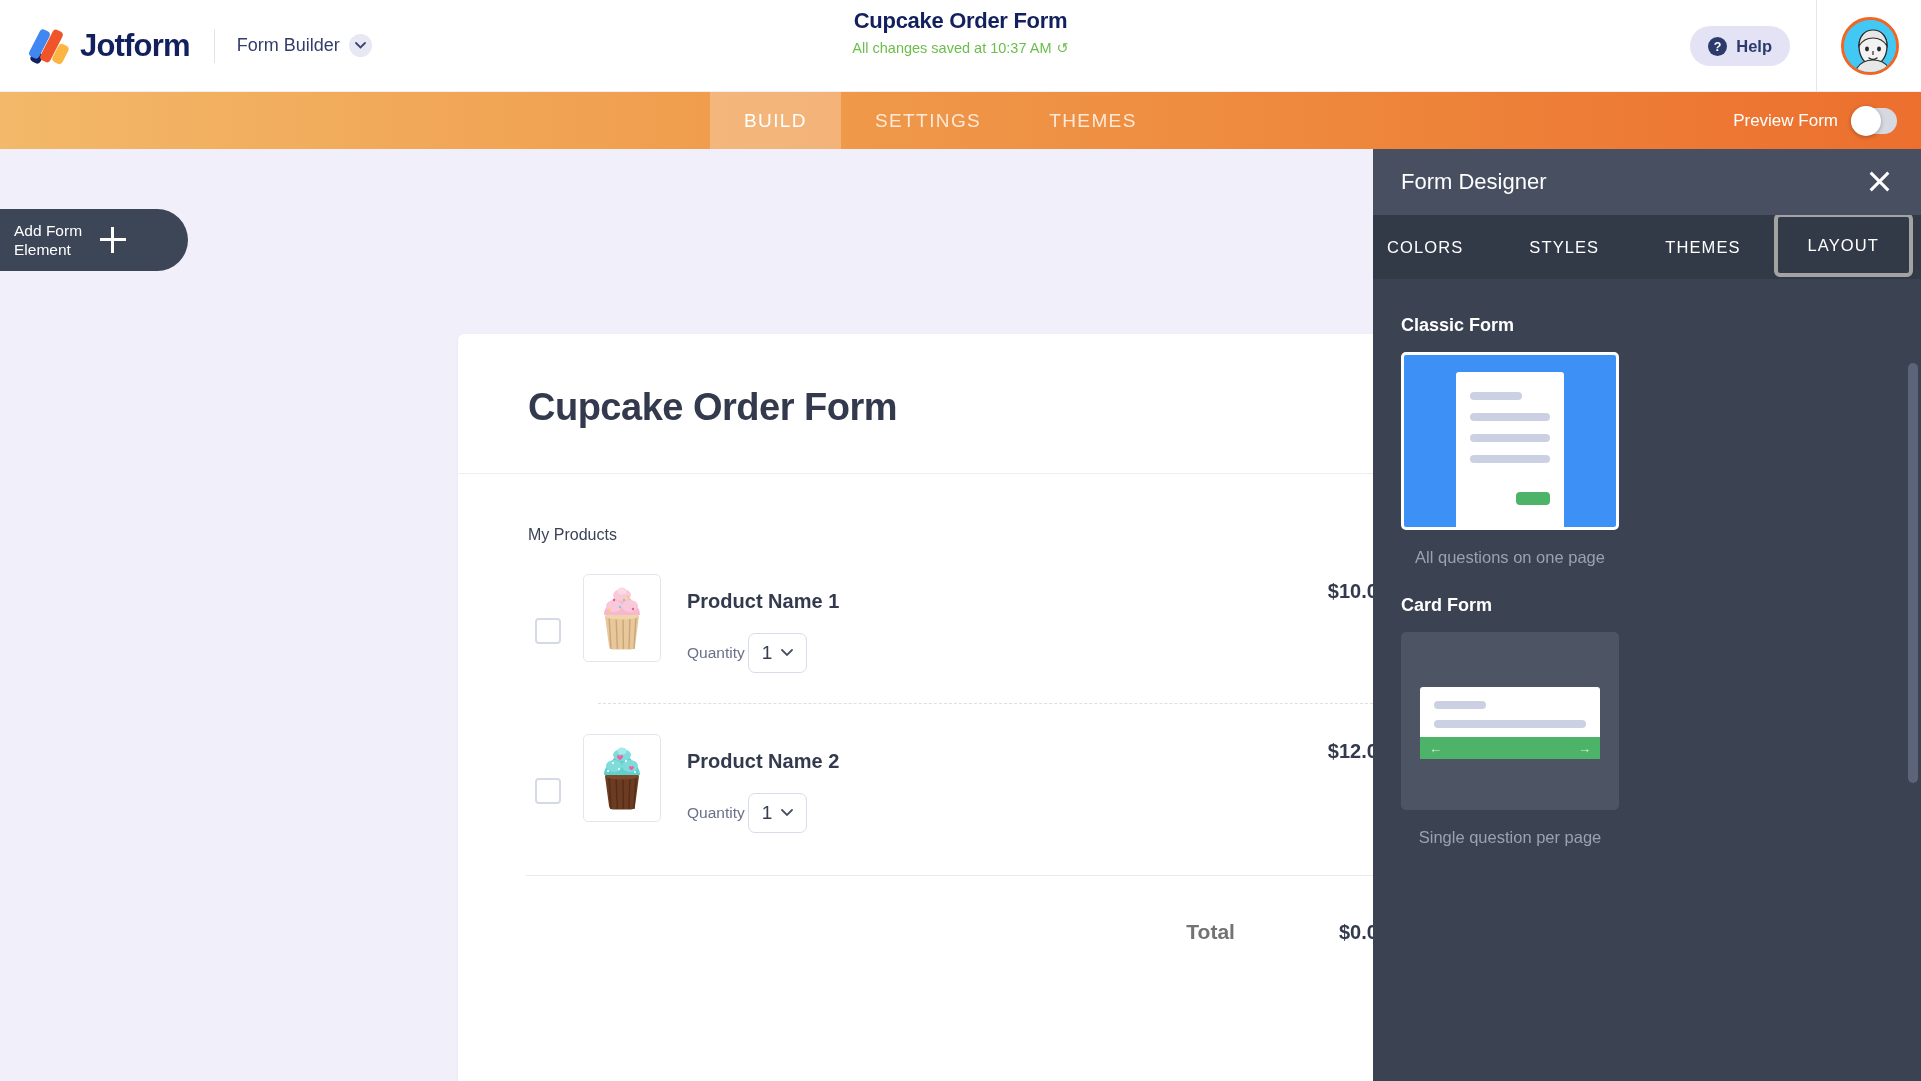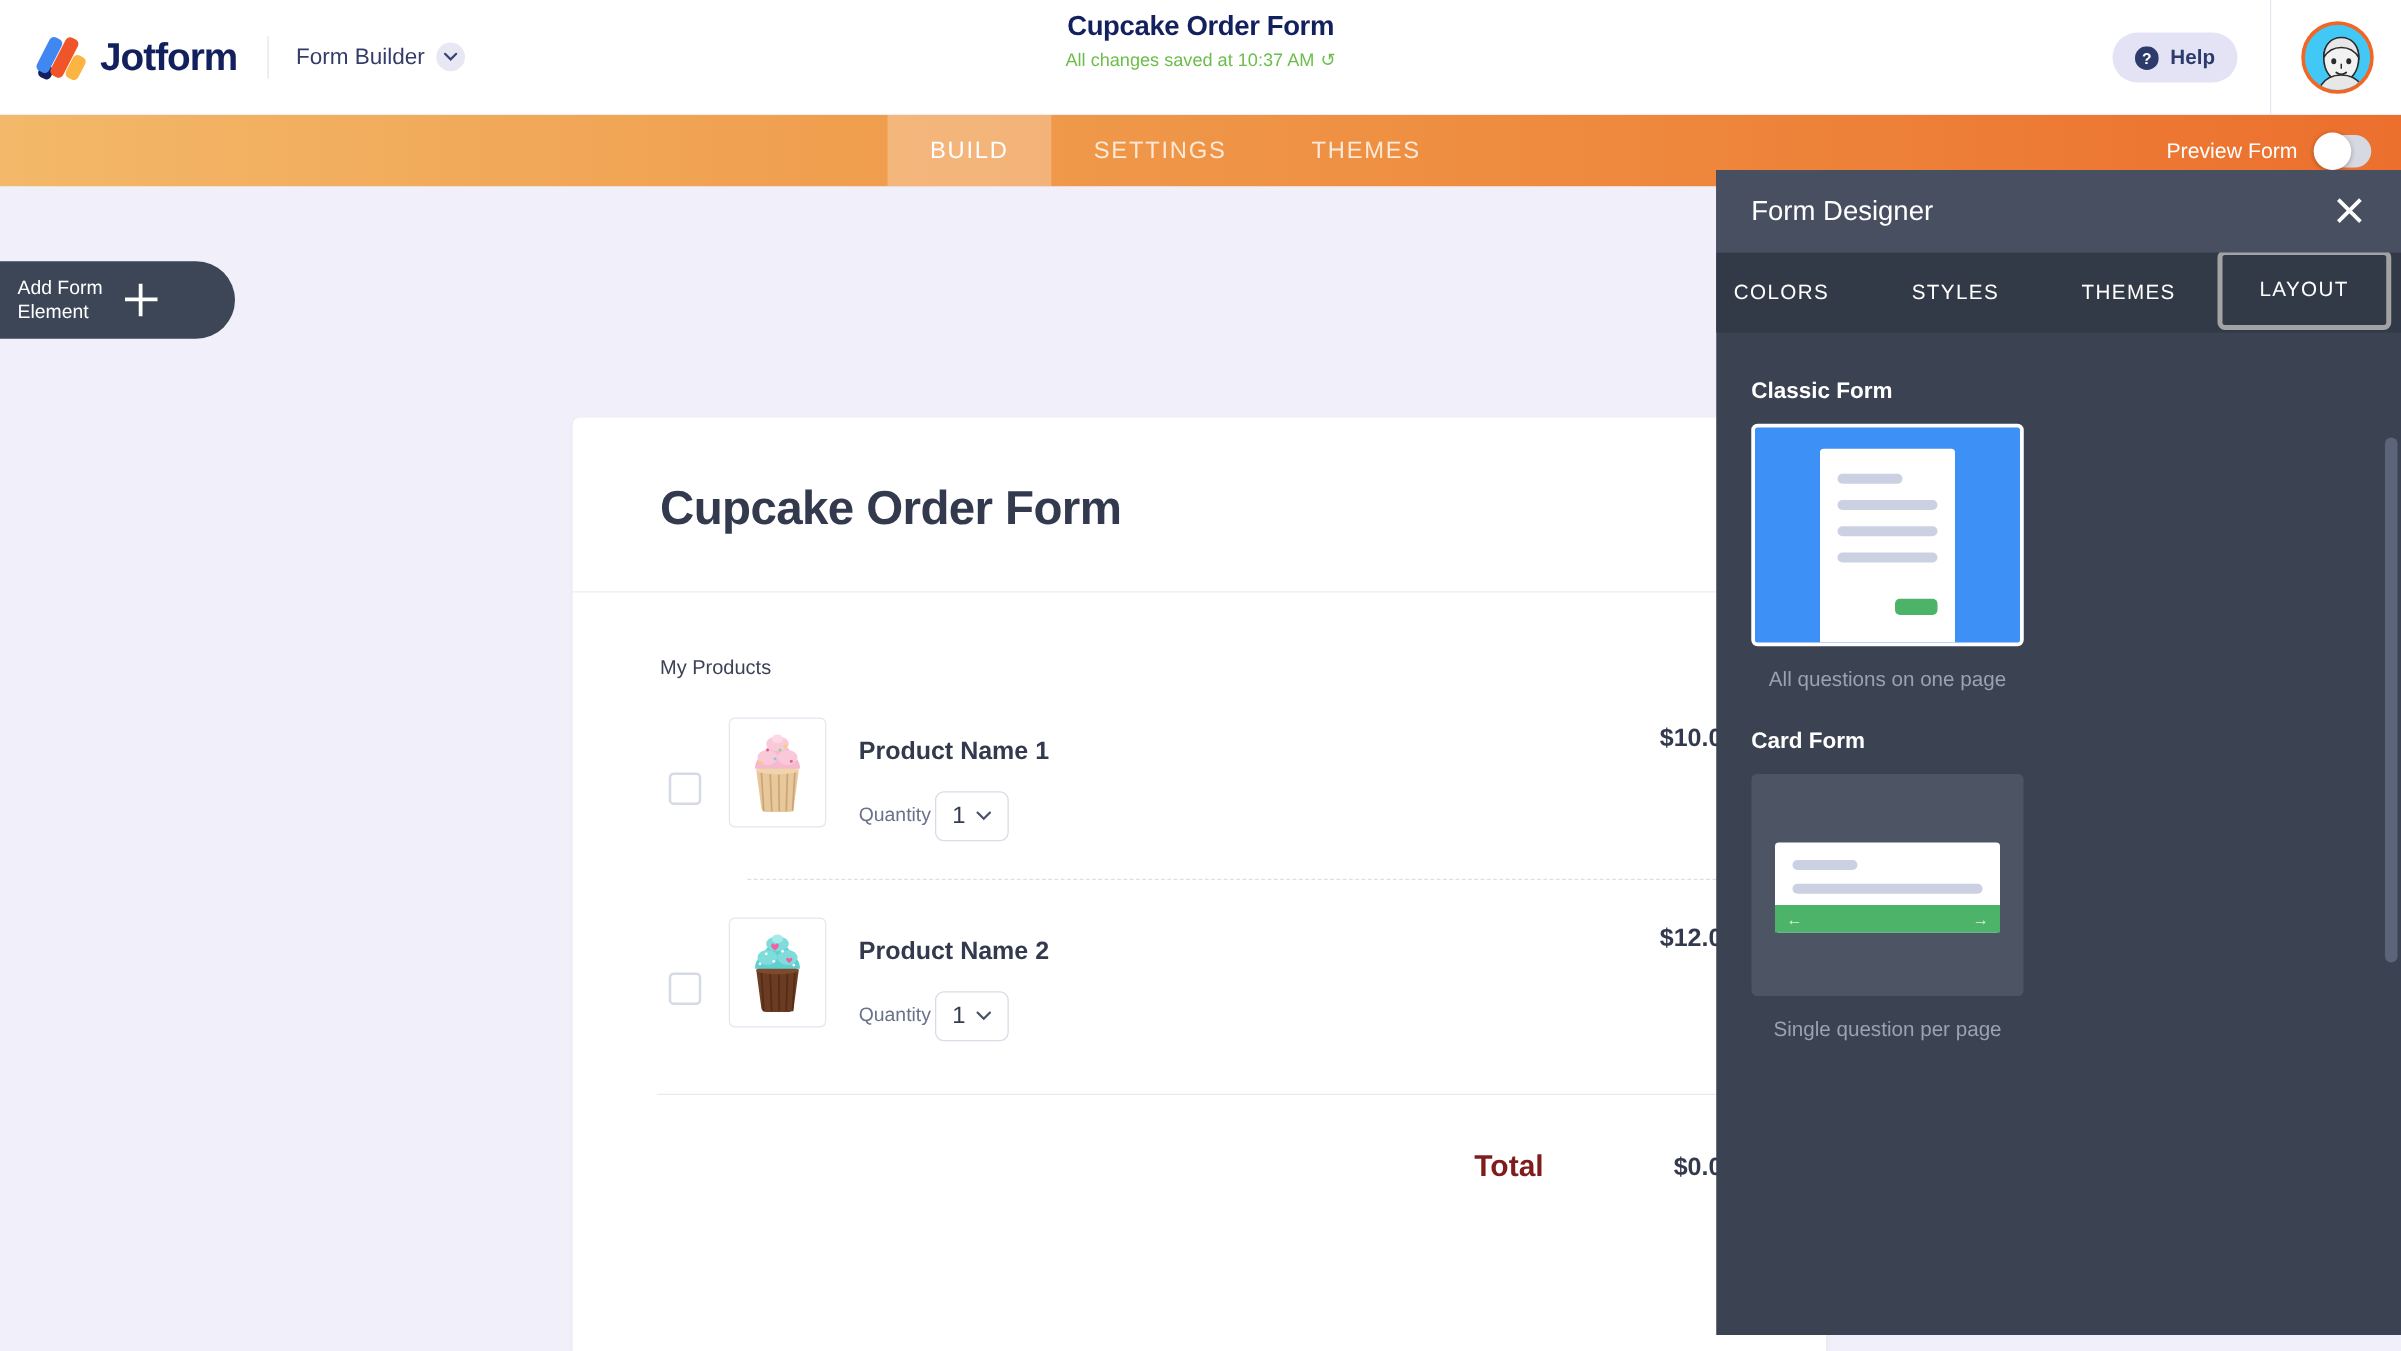--- a/index.html
+++ b/index.html
@@ -98,26 +98,26 @@
   .pr-qty { display: flex; align-items: center; gap: 3px; margin-top: 20px; }
   .pr-qty-label { font-size: 15.5px; color: #6a7189; }
   .qty-select {
     display: flex; align-items: center; gap: 9px; border: 1px solid #d9dce8; border-radius: 7px;
     padding: 8px 13px; font-size: 19px; color: #343c52; background: #fff; cursor: pointer;
   }
   .pr-price { position: absolute; right: 72px; top: 36px; font-size: 20px; font-weight: bold; color: #333a4d; }
   .row-dash { border-top: 1px dashed #dcdfe8; margin: 30px 0 0 140px; width: 790px; }
   .total-hr { height: 1px; background: #e9eaf0; margin: 42px 68px 0 68px; }
   .total-row { display: flex; justify-content: flex-end; align-items: center; padding: 44px 72px 0 0; gap: 104px; }
-  .total-label { font-size: 24px; font-weight: bold; color: #7f1d1d; }
+  .total-label { font-size: 21px; font-weight: bold; color: #737373; }
   .total-value { font-size: 20px; font-weight: bold; color: #333a4d; }
 
   
   .designer {
-    position: absolute; top: 136px; right: 0; width: 548px; height: 932px;
+    position: absolute; top: 149px; right: 0; width: 548px; height: 932px;
     background: #3b4252;
   }
   .designer-head { height: 66px; background: #474f61; display: flex; align-items: center; padding: 0 0 0 28px; position: relative; }
   .designer-title { color: #fff; font-size: 22px; }
   .close-x { position: absolute; right: 28px; top: 18px; width: 28px; height: 28px; cursor: pointer; }
   .close-x:before, .close-x:after { content: ""; position: absolute; left: 2px; top: 13px; width: 25px; height: 3px; background: #fff; }
   .close-x:before { transform: rotate(45deg); } .close-x:after { transform: rotate(-45deg); }
 
   .designer-tabs { height: 64px; background: #333a47; display: flex; align-items: stretch; justify-content: flex-end; }
   .dtab { display: flex; align-items: center; justify-content: center; color: #fff; font-size: 16.5px; letter-spacing: 1.1px; cursor: pointer; padding: 0 33px; }

